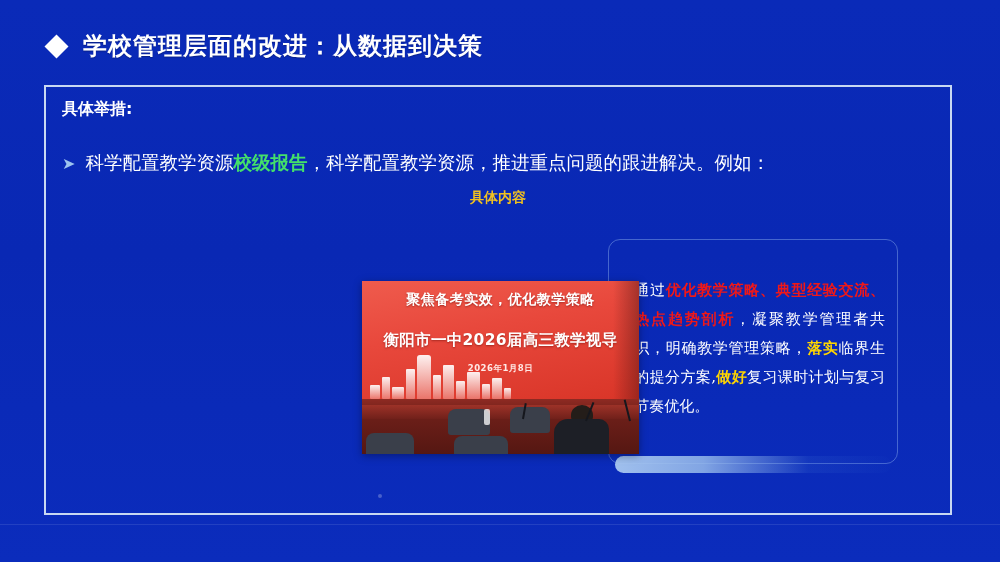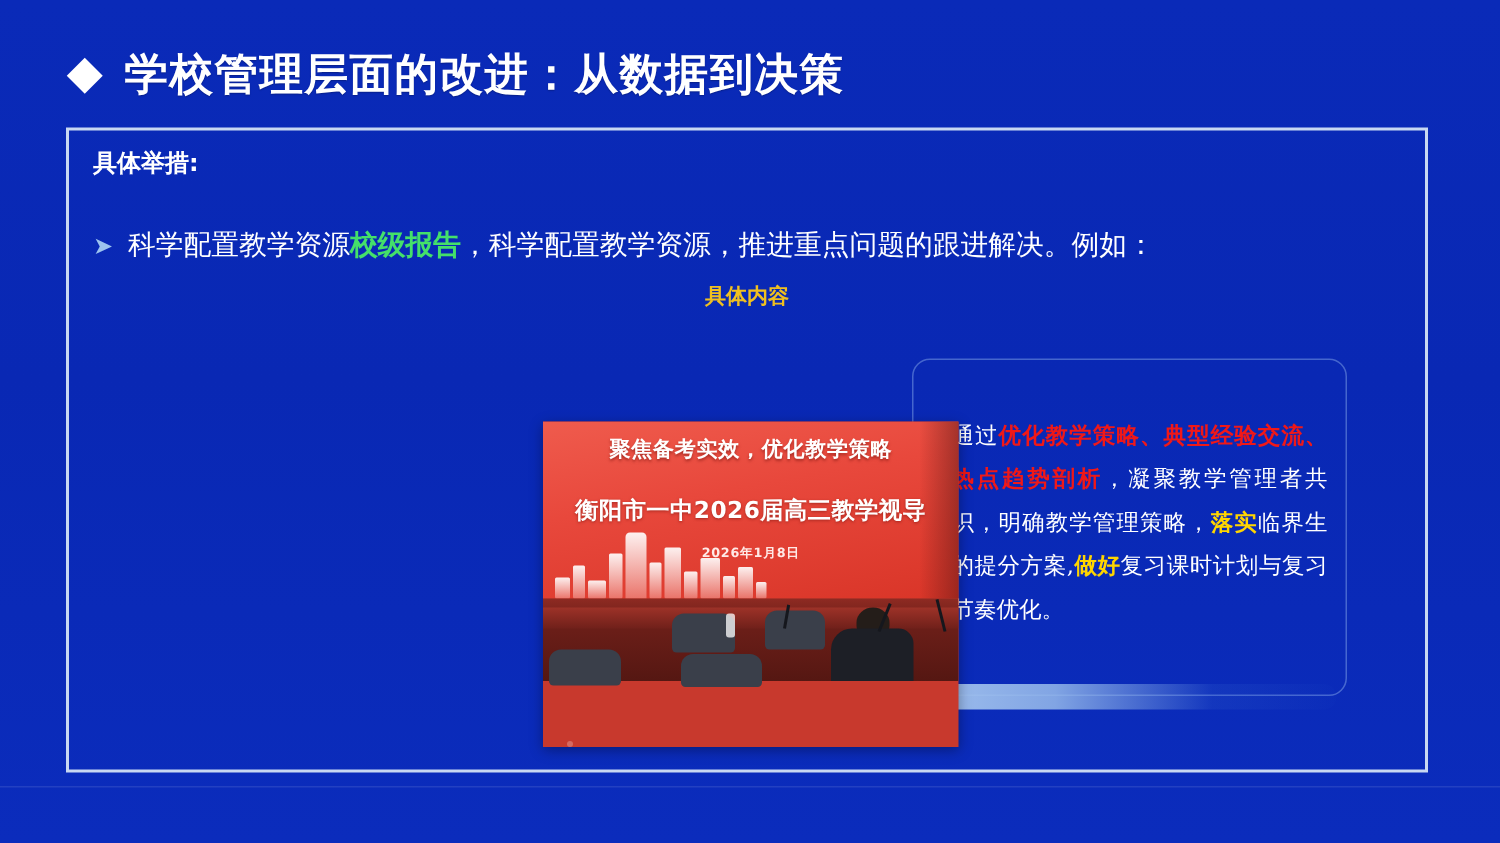--- a/index.html
+++ b/index.html
@@ -35,21 +35,21 @@
   }
   .diamond {
     width: 17px;
     height: 17px;
     background: #ffffff;
     transform: rotate(45deg);
     flex: none;
   }
   .title-text {
     color: #ffffff;
-    font-size: 29px;
+    font-size: 24px;
     font-weight: bold;
     letter-spacing: 1px;
     font-family: Liberation Mono, monospace;
     white-space: nowrap;
     text-shadow: 0 1px 1px rgba(0,0,0,0.25);
   }
 
   
   .frame {
     position: absolute;
@@ -181,21 +181,21 @@
     color: #ffd500;
     font-weight: bold;
   }
 
   
   .photo {
     position: absolute;
     left: 362px;
     top: 281px;
     width: 277px;
-    height: 217px;
+    height: 173px;
     overflow: hidden;
     background: #c8392d;
     box-shadow: 0 2px 8px rgba(0,0,0,0.35);
   }
   .photo-screen {
     position: absolute;
     left: 0; top: 0;
     width: 100%;
     height: 118px;
     background: linear-gradient(170deg, #ef5b4d 0%, #e8483c 40%, #d93528 100%);

